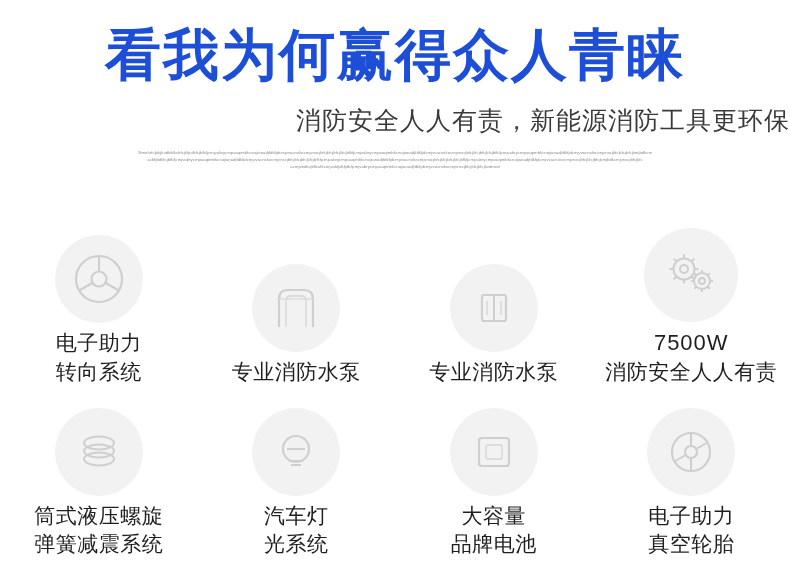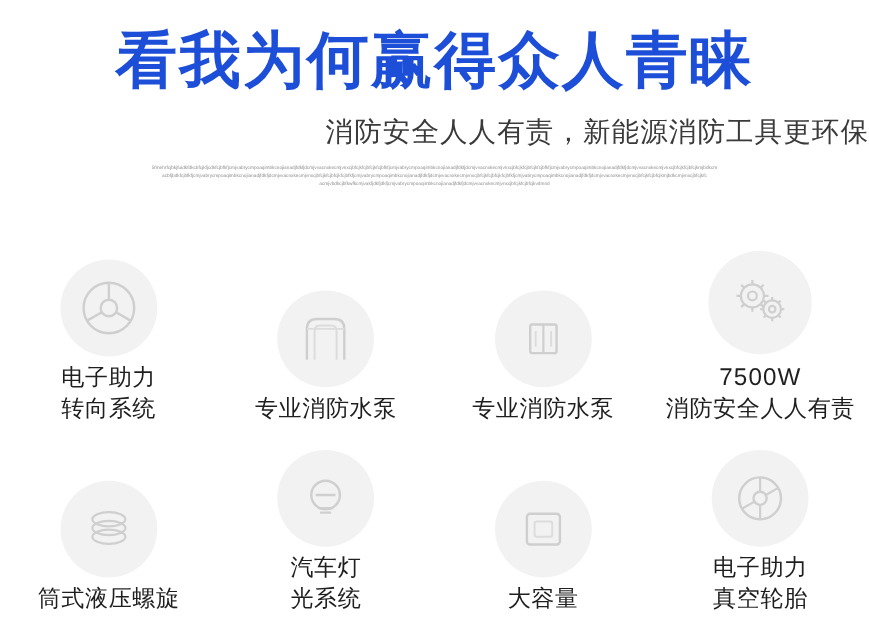--- a/index.html
+++ b/index.html
@@ -234,20 +234,21 @@
               <g fill="none" stroke="#cfcfcf" stroke-width="2">
                 <ellipse cx="27" cy="18" rx="15" ry="6.5"></ellipse>
                 <ellipse cx="27" cy="26" rx="15" ry="6.5"></ellipse>
                 <ellipse cx="27" cy="34" rx="15" ry="6.5"></ellipse>
               </g>
             </svg>
           </span>
         </div>
         <div class="caption">
           <span class="l1">筒式液压螺旋</span>
+          <span class="l2">弹簧减震系统</span>
         </div>
       </div>
 
       <div class="fcell">
         <div class="circle">
           <span>
             <svg width="54" height="54" viewBox="0 0 54 54">
               <circle cx="27" cy="24" r="13" fill="none" stroke="#cfcfcf" stroke-width="2.2"></circle>
               <line x1="18" y1="24" x2="36" y2="24" stroke="#cfcfcf" stroke-width="2.2"></line>
               <line x1="20" y1="36" x2="34" y2="36" stroke="#cfcfcf" stroke-width="2"></line>
@@ -265,20 +266,21 @@
         <div class="circle">
           <span>
             <svg width="54" height="54" viewBox="0 0 54 54">
               <rect x="12" y="13" width="30" height="28" rx="3" fill="none" stroke="#cfcfcf" stroke-width="2.2"></rect>
               <rect x="19" y="20" width="16" height="14" rx="2" fill="none" stroke="#dcdcdc" stroke-width="1.8"></rect>
             </svg>
           </span>
         </div>
         <div class="caption">
           <span class="l1">大容量</span>
+          <span class="l2">品牌电池</span>
         </div>
       </div>
 
       <div class="fcell">
         <div class="circle">
           <span>
             <svg width="54" height="54" viewBox="0 0 54 54">
               <circle cx="27" cy="27" r="19" fill="none" stroke="#cfcfcf" stroke-width="2.2"></circle>
               <circle cx="27" cy="27" r="6" fill="none" stroke="#cfcfcf" stroke-width="2.2"></circle>
               <line x1="27" y1="8" x2="27" y2="21" stroke="#cfcfcf" stroke-width="2"></line>

